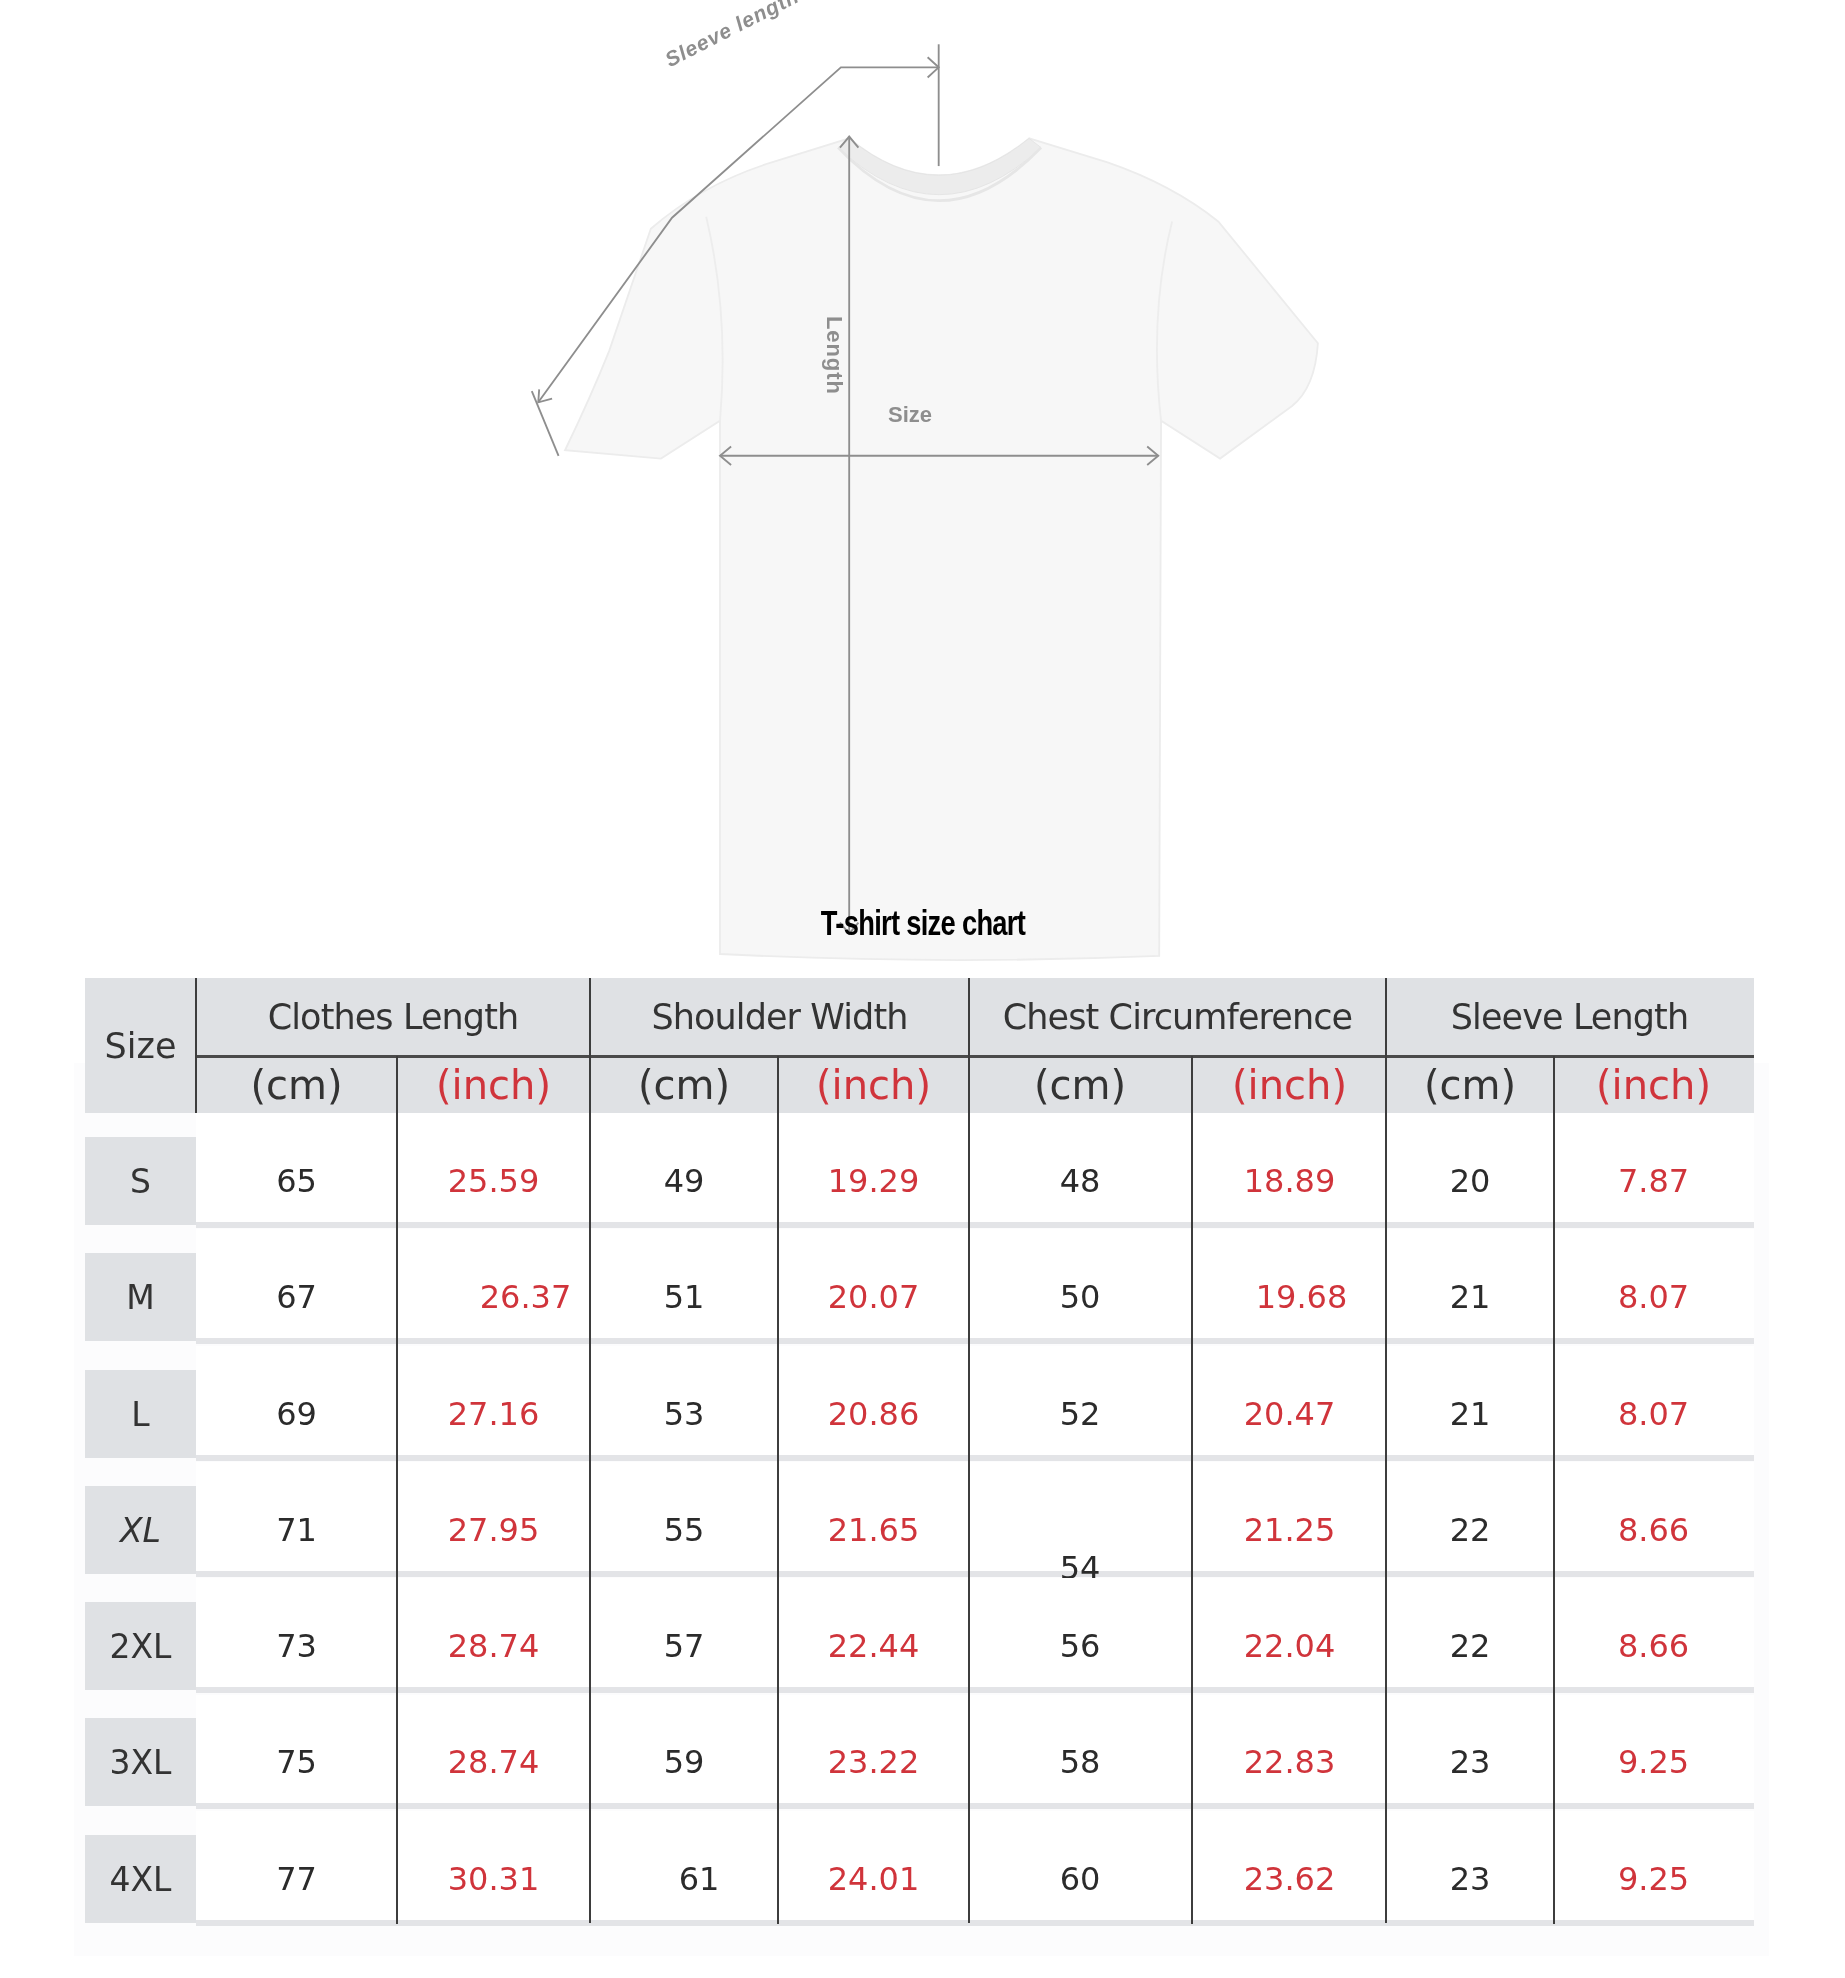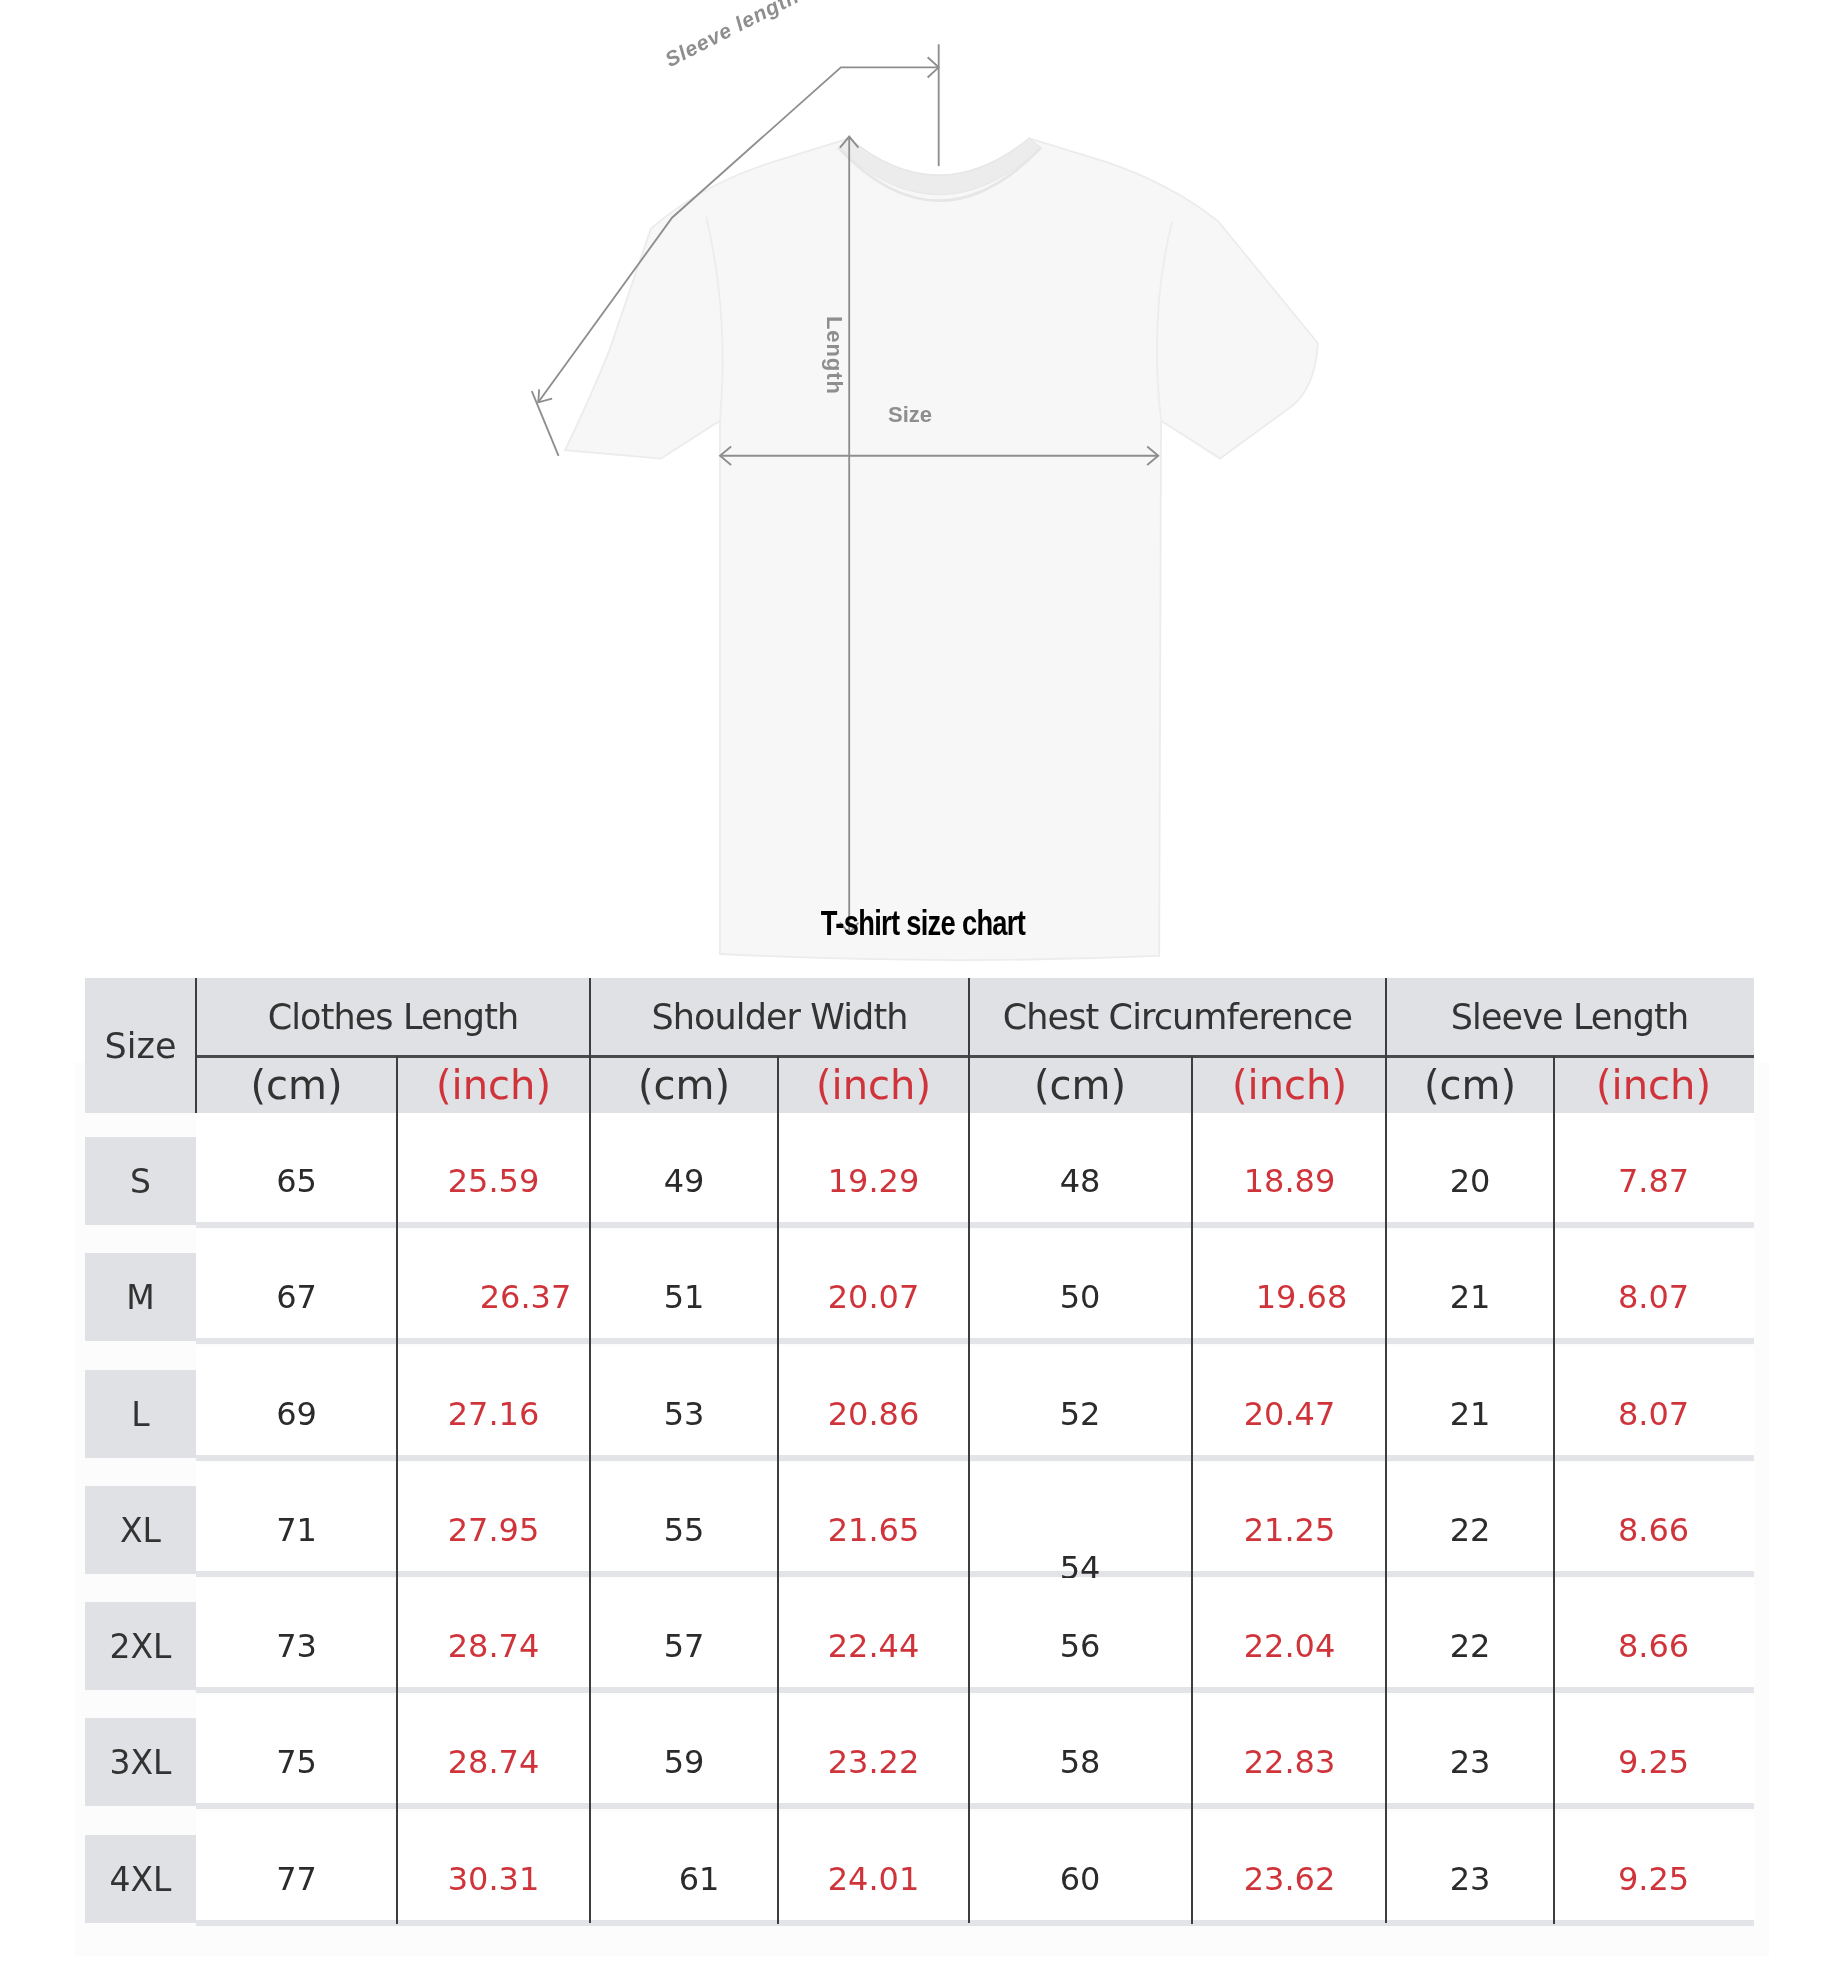--- a/index.html
+++ b/index.html
@@ -153,21 +153,21 @@
     <div class="val" style="left: 196px; top: 1370px; width: 201px; height: 88px;">69</div>
     <div class="val inch" style="left: 397px; top: 1370px; width: 193px; height: 88px;">27.16</div>
     <div class="val" style="left: 590px; top: 1370px; width: 188px; height: 88px;">53</div>
     <div class="val inch" style="left: 778px; top: 1370px; width: 191px; height: 88px;">20.86</div>
     <div class="val" style="left: 969px; top: 1370px; width: 222px; height: 88px;">52</div>
     <div class="val inch" style="left: 1192px; top: 1370px; width: 195px; height: 88px;">20.47</div>
     <div class="val" style="left: 1386px; top: 1370px; width: 168px; height: 88px;">21</div>
     <div class="val inch" style="left: 1554px; top: 1370px; width: 199px; height: 88px;">8.07</div>
     <div class="row-band" style="top: 1462px; height: 112px;"></div>
     <div class="row-sep" style="top: 1571px;"></div>
-    <div class="size-cell" style="top: 1486px; height: 88px;">XL</div>
+    <div class="size-cell" style="top: 1486px; height: 88px; font-style: italic;">XL</div>
     <div class="val" style="left: 196px; top: 1486px; width: 201px; height: 88px;">71</div>
     <div class="val inch" style="left: 397px; top: 1486px; width: 193px; height: 88px;">27.95</div>
     <div class="val" style="left: 590px; top: 1486px; width: 188px; height: 88px;">55</div>
     <div class="val inch" style="left: 778px; top: 1486px; width: 191px; height: 88px;">21.65</div>
     <div class="val" style="left: 969px; top: 1524px; width: 222px; height: 88px;">54</div>
     <div class="val inch" style="left: 1192px; top: 1486px; width: 195px; height: 88px;">21.25</div>
     <div class="val" style="left: 1386px; top: 1486px; width: 168px; height: 88px;">22</div>
     <div class="val inch" style="left: 1554px; top: 1486px; width: 199px; height: 88px;">8.66</div>
     <div class="row-band" style="top: 1578px; height: 112px;"></div>
     <div class="row-sep" style="top: 1687px;"></div>

